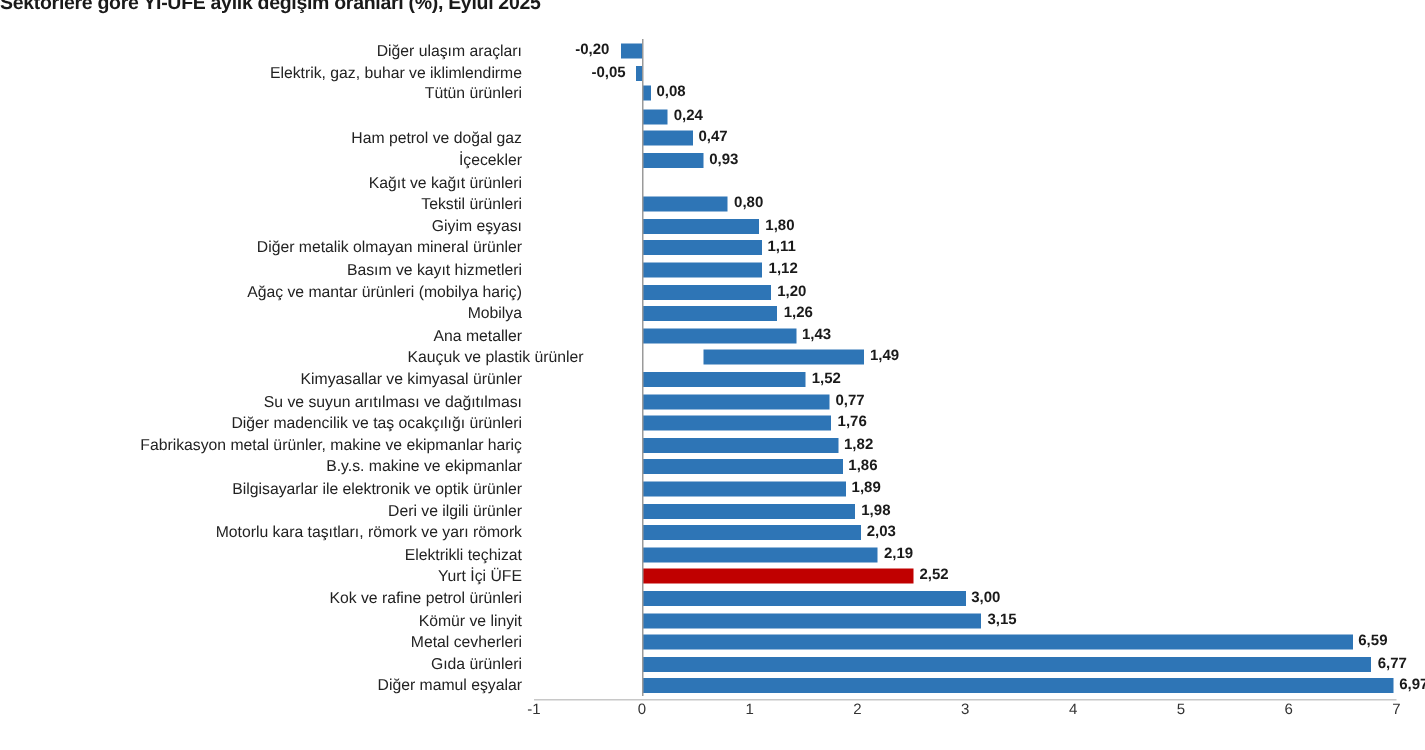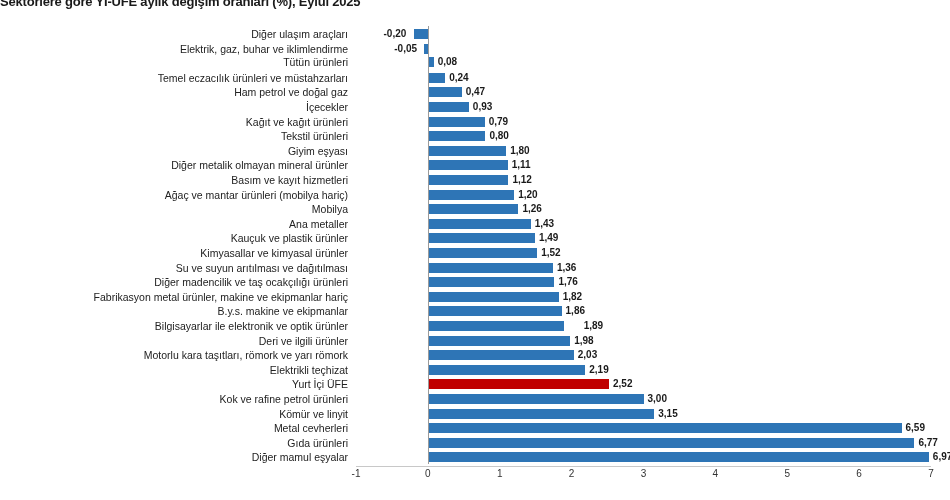--- a/index.html
+++ b/index.html
@@ -132,21 +132,20 @@
           </div>
         </div>
         <div class="row" style="top: 40px;">
           <div class="cat-label">Tütün ürünleri</div>
           <div class="bar-wrap">
             <div class="bar" style="left: 71.875px; width: 5.75px;"></div>
             <div class="val-label" style="left: 81.625px;">0,08</div>
           </div>
         </div>
         <div class="row" style="top: 55.8px;">
-          <div class="cat-label">Temel eczacılık ürünleri ve müstahzarları</div>
           <div class="bar-wrap">
             <div class="bar" style="left: 71.875px; width: 17.25px;"></div>
             <div class="val-label" style="left: 93.125px; text-align: center;">0,24</div>
           </div>
         </div>
         <div class="row" style="top: 70.4px;">
           <div class="cat-label">Ham petrol ve doğal gaz</div>
           <div class="bar-wrap">
             <div class="bar" style="left: 71.875px; width: 33.7812px;"></div>
             <div class="val-label" style="left: 109.656px;">0,47</div>
@@ -154,24 +153,20 @@
         </div>
         <div class="row" style="top: 85px;">
           <div class="cat-label">İçecekler</div>
           <div class="bar-wrap">
             <div class="bar" style="left: 71.875px; width: 40.9688px;"></div>
             <div class="val-label" style="left: 116.844px;">0,93</div>
           </div>
         </div>
         <div class="row" style="top: 99.6px;">
           <div class="cat-label">Kağıt ve kağıt ürünleri</div>
-          <div class="bar-wrap">
-            <div class="bar" style="left: 71.875px; width: 56.7812px;"></div>
-            <div class="val-label" style="left: 132.656px;">0,79</div>
-          </div>
         </div>
         <div class="row" style="top: 114.2px;">
           <div class="cat-label">Tekstil ürünleri</div>
           <div class="bar-wrap">
             <div class="bar" style="left: 71.875px; width: 57.5px;"></div>
             <div class="val-label" style="left: 133.375px;">0,80</div>
           </div>
         </div>
         <div class="row" style="top: 128.8px;">
           <div class="cat-label">Giyim eşyası</div>
@@ -208,39 +203,39 @@
             <div class="val-label" style="left: 166.438px;">1,26</div>
           </div>
         </div>
         <div class="row" style="top: 201.8px;">
           <div class="cat-label">Ana metaller</div>
           <div class="bar-wrap">
             <div class="bar" style="left: 71.875px; width: 102.781px;"></div>
             <div class="val-label" style="left: 178.656px;">1,43</div>
           </div>
         </div>
-        <div class="row" style="top: 216.4px;">
+        <div class="row" style="top: 216.4px; margin-left: 41px;">
           <div class="cat-label">Kauçuk ve plastik ürünler</div>
           <div class="bar-wrap">
             <div class="bar" style="left: 71.875px; width: 107.094px;"></div>
             <div class="val-label" style="left: 182.969px;">1,49</div>
           </div>
         </div>
         <div class="row" style="top: 231px;">
           <div class="cat-label">Kimyasallar ve kimyasal ürünler</div>
           <div class="bar-wrap">
             <div class="bar" style="left: 71.875px; width: 109.25px;"></div>
             <div class="val-label" style="left: 185.125px;">1,52</div>
           </div>
         </div>
         <div class="row" style="top: 245.6px;">
           <div class="cat-label">Su ve suyun arıtılması ve dağıtılması</div>
           <div class="bar-wrap">
             <div class="bar" style="left: 71.875px; width: 125.062px;"></div>
-            <div class="val-label" style="left: 200.938px;">1,36</div>
+            <div class="val-label" style="left: 200.938px;">0,77</div>
           </div>
         </div>
         <div class="row" style="top: 260.2px;">
           <div class="cat-label">Diğer madencilik ve taş ocakçılığı ürünleri</div>
           <div class="bar-wrap">
             <div class="bar" style="left: 71.875px; width: 126.5px;"></div>
             <div class="val-label" style="left: 202.375px;">1,76</div>
           </div>
         </div>
         <div class="row" style="top: 274.8px;">
@@ -254,21 +249,21 @@
           <div class="cat-label">B.y.s. makine ve ekipmanlar</div>
           <div class="bar-wrap">
             <div class="bar" style="left: 71.875px; width: 133.688px;"></div>
             <div class="val-label" style="left: 209.562px;">1,86</div>
           </div>
         </div>
         <div class="row" style="top: 304px;">
           <div class="cat-label">Bilgisayarlar ile elektronik ve optik ürünler</div>
           <div class="bar-wrap">
             <div class="bar" style="left: 71.875px; width: 135.844px;"></div>
-            <div class="val-label" style="left: 211.719px; margin-left: 16px;">1,89</div>
+            <div class="val-label" style="left: 211.719px;">1,89</div>
           </div>
         </div>
         <div class="row" style="top: 318.6px;">
           <div class="cat-label">Deri ve ilgili ürünler</div>
           <div class="bar-wrap">
             <div class="bar" style="left: 71.875px; width: 142.312px;"></div>
             <div class="val-label" style="left: 218.188px;">1,98</div>
           </div>
         </div>
         <div class="row" style="top: 333.2px;">

